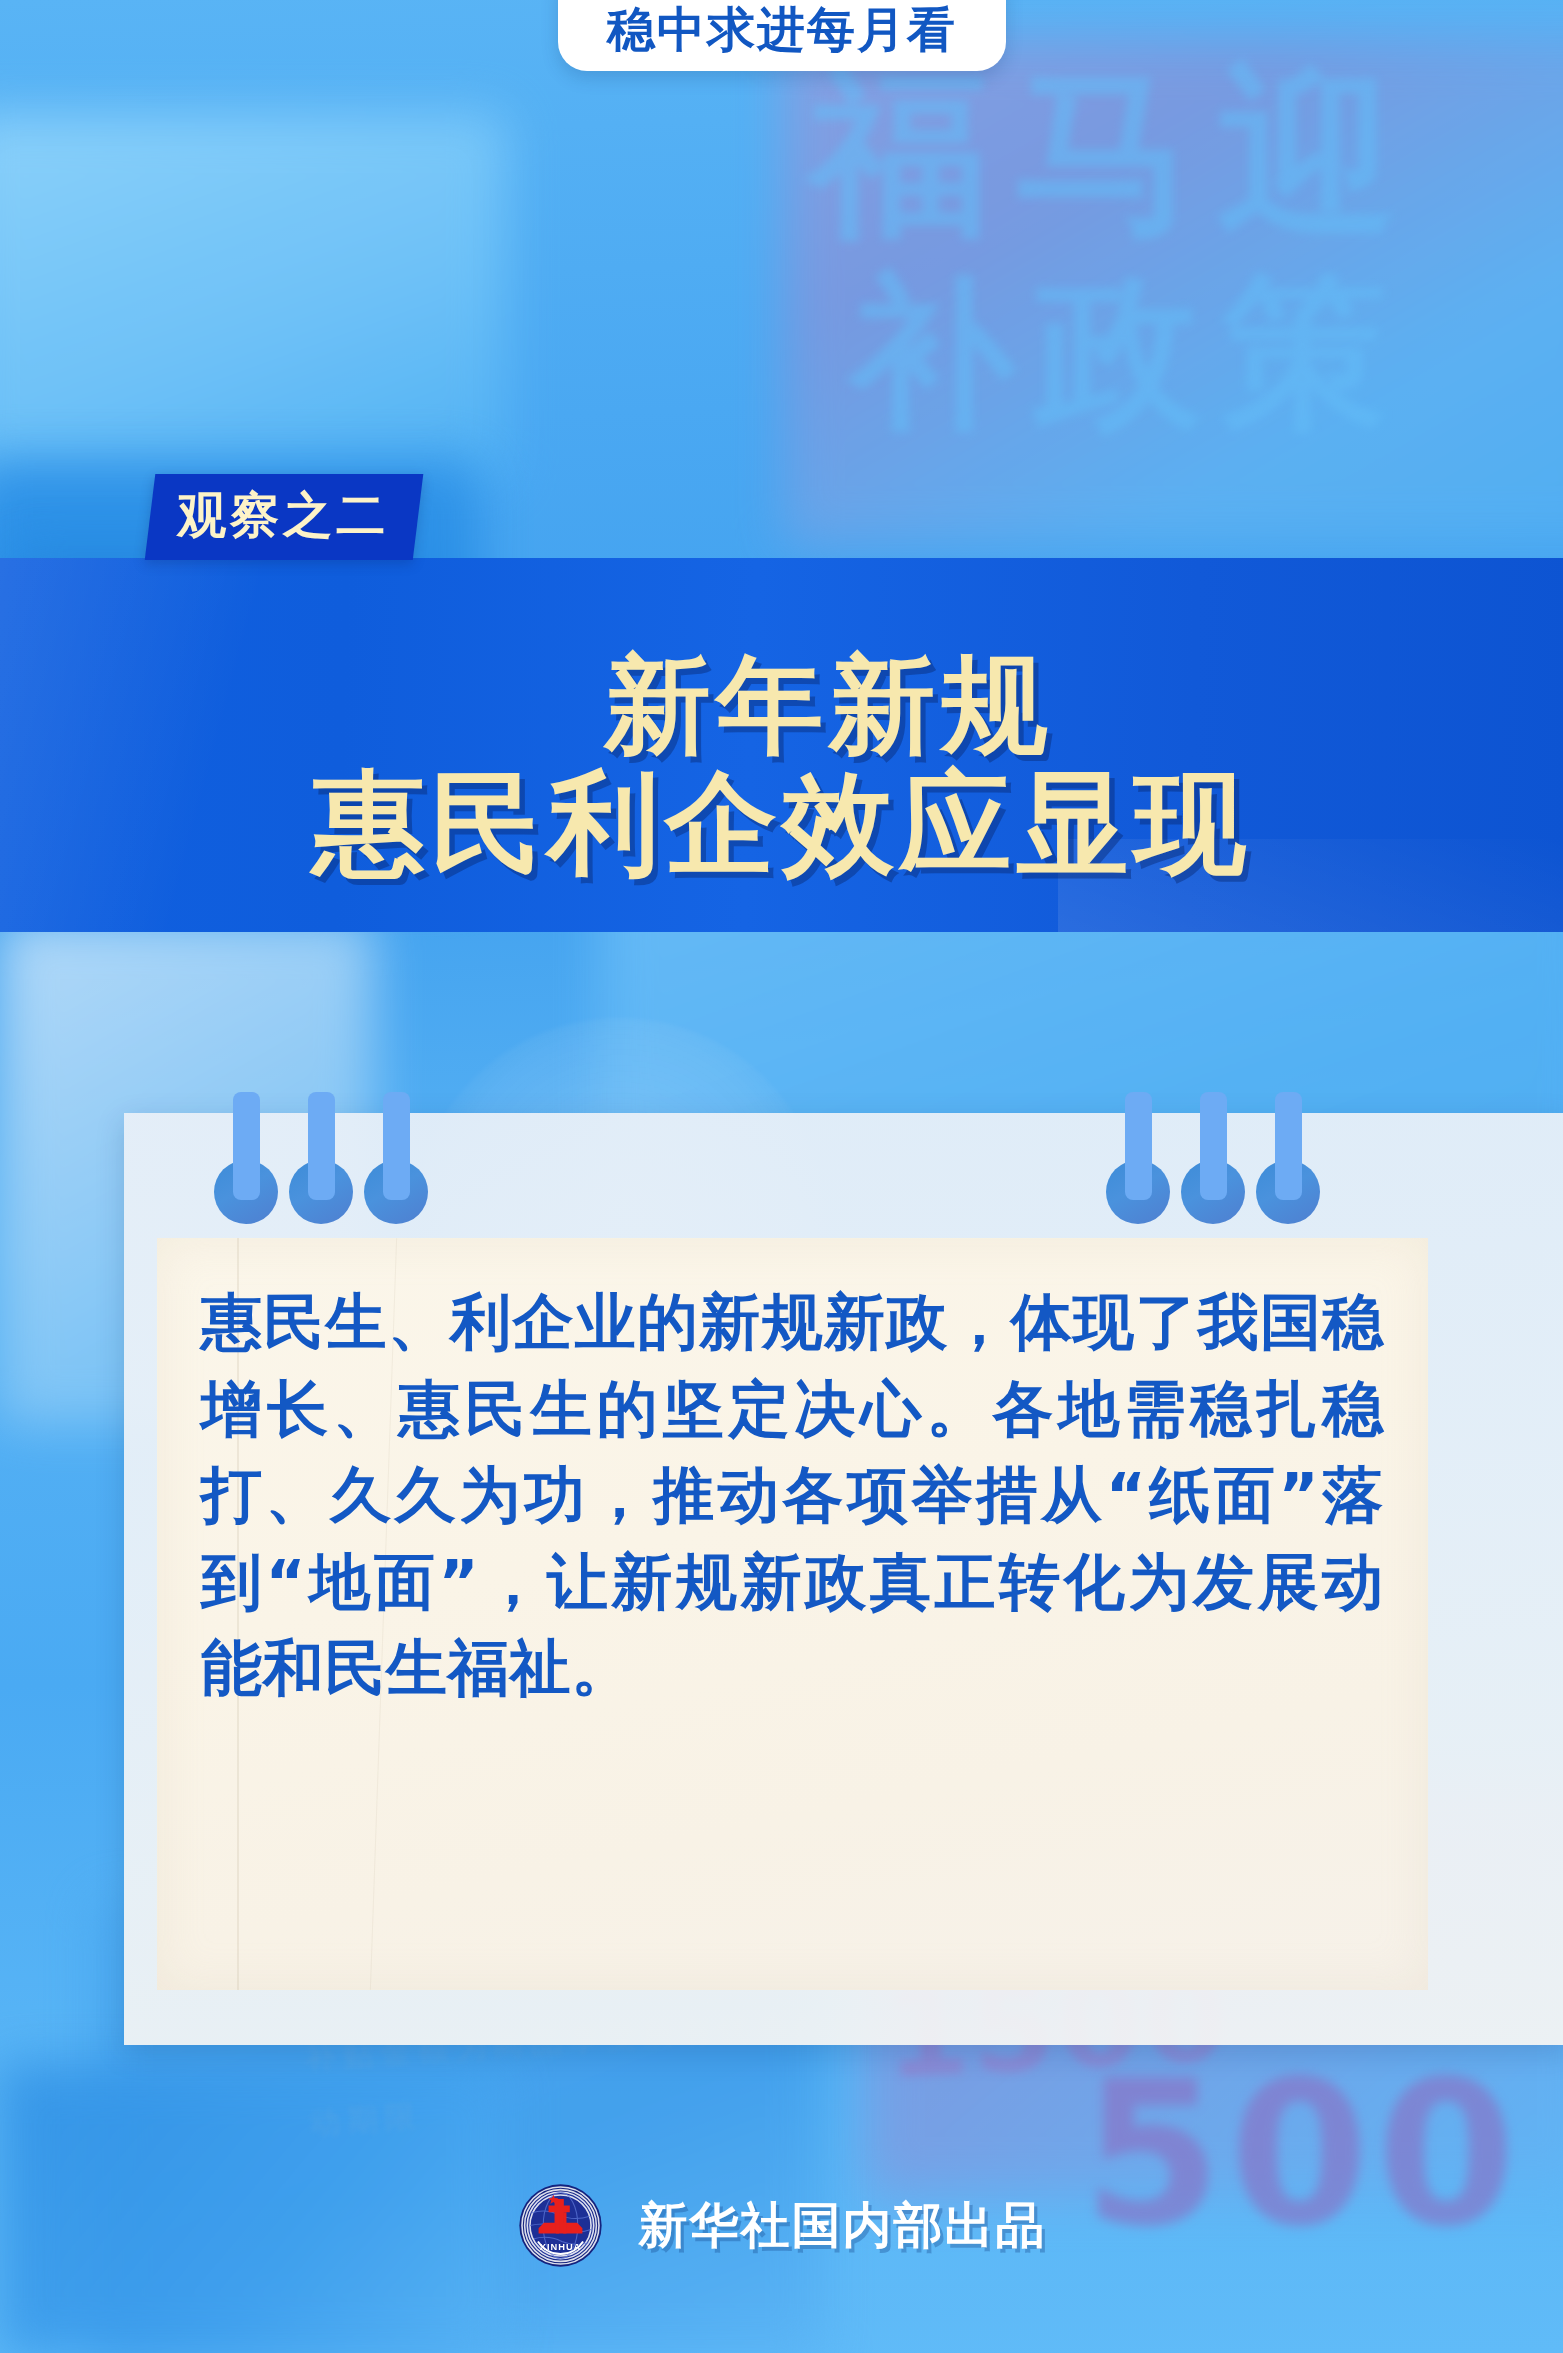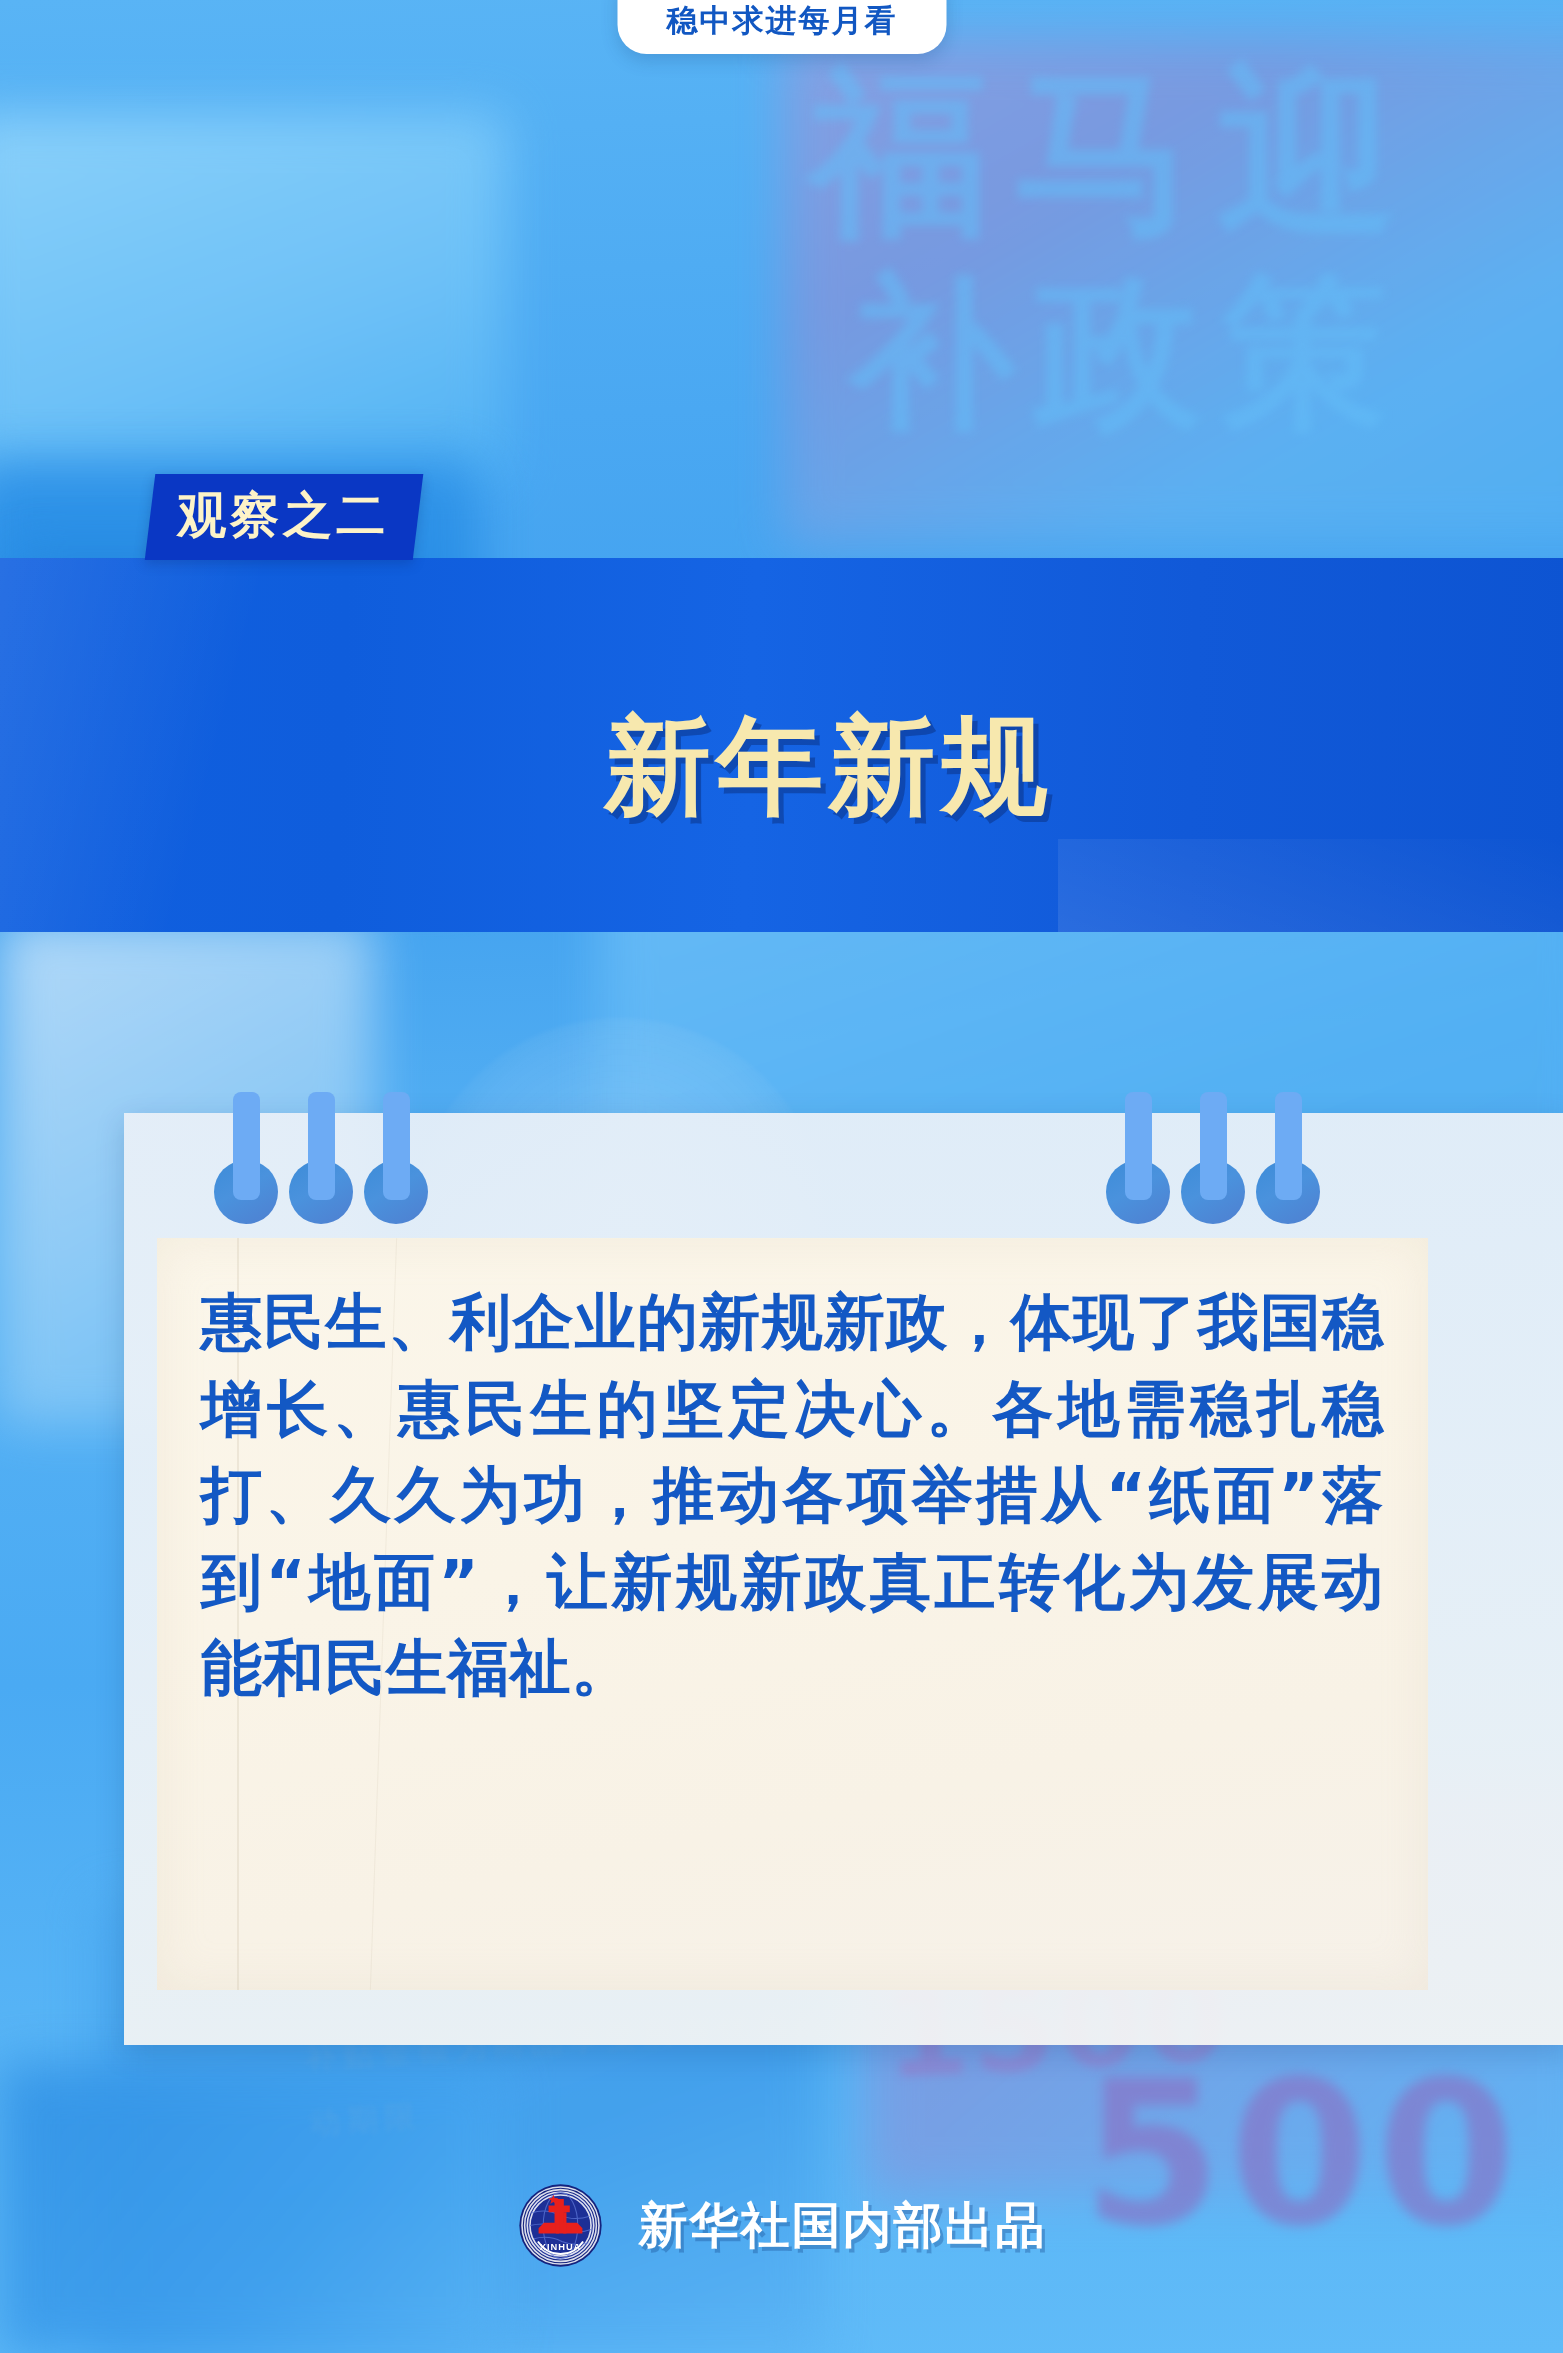--- a/index.html
+++ b/index.html
@@ -87,21 +87,21 @@
     position:absolute; left:50%; transform:translateX(-50%);
     top:-18.6px;
     background:#ffffff;
     border-radius:0 0 29px 29px;
     padding:24px 49px 17.3px;
     box-shadow:0 6.7px 17.3px rgba(20,60,120,.20);
     z-index:30;
   }
   .top-pill span {
     display:block;
-    font-size:31px; font-weight:700; color:#1157c2;
+    font-size:48px; font-weight:700; color:#1157c2;
     letter-spacing:2px; line-height:1;
     font-family:"DejaVu Sans","Liberation Sans",sans-serif;
   }
 
   
   .observe-tag {
     position:absolute; left:150px; top:474px;
     background:#0a37c4;
     padding:17.3px 29px 20px 27px;
     transform:skewX(-7deg);
@@ -233,20 +233,21 @@
   <div class="ghost-num2">1500</div>
   <div class="ghost-small">补贴金额为商品享受所有优惠折扣后金额 具体活动期限</div>
 
   <div class="top-pill">
     <span>稳中求进每月看</span>
   </div>
 
   <div class="title-band"></div>
   <div class="title-wrap" style="top:558px;height:374px;">
     <div class="title-line l1">新年新规</div>
+    <div class="title-line l2">惠民利企效应显现</div>
   </div>
 
   <div class="observe-tag">
     <span>观察之二</span>
   </div>
 
   <div class="note-card">
     <div class="note-inner">
       <div class="note-text">
         <p>惠民生、利企业的新规新政，体现了我国稳增长、惠民生的坚定决心。各地需稳扎稳打、久久为功，推动各项举措从“纸面”落到“地面”，让新规新政真正转化为发展动能和民生福祉。</p>

